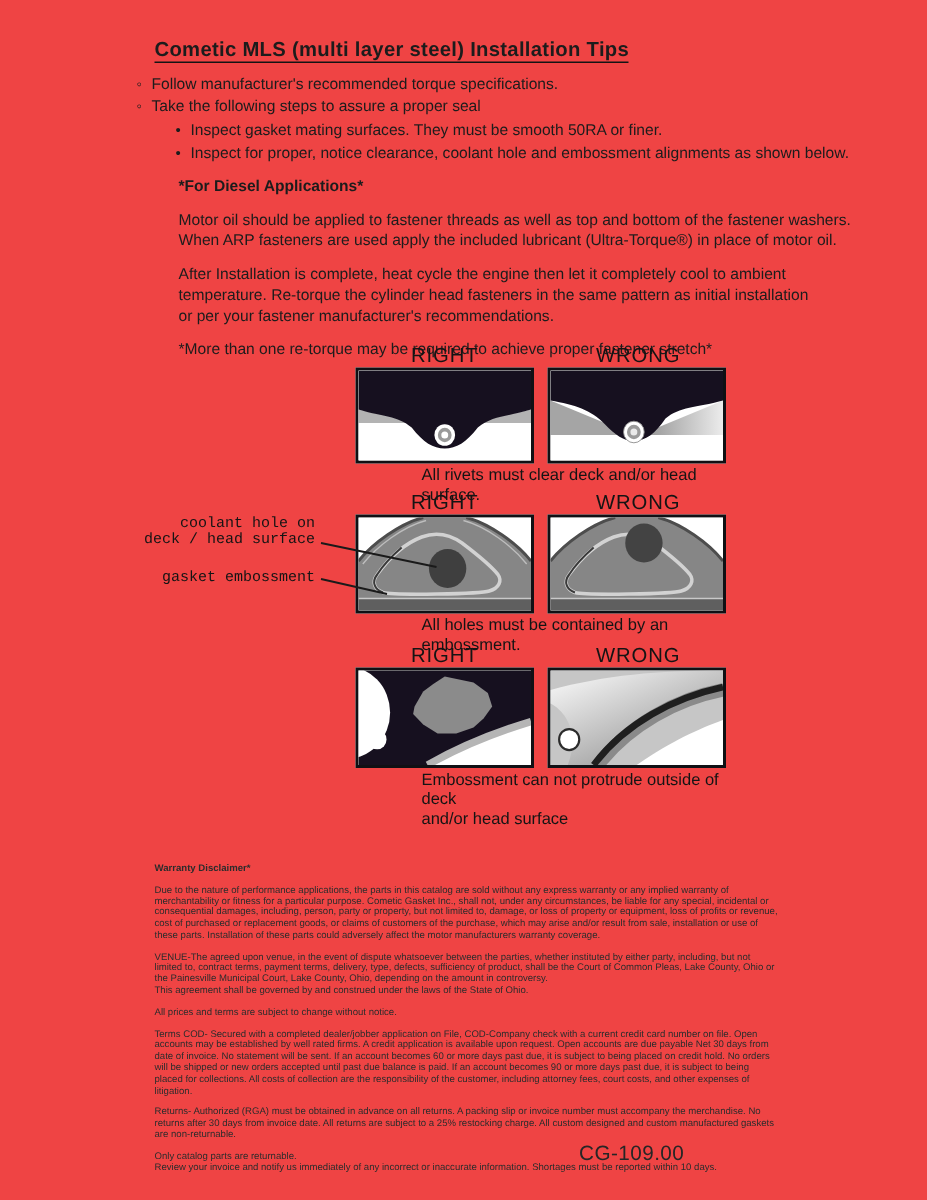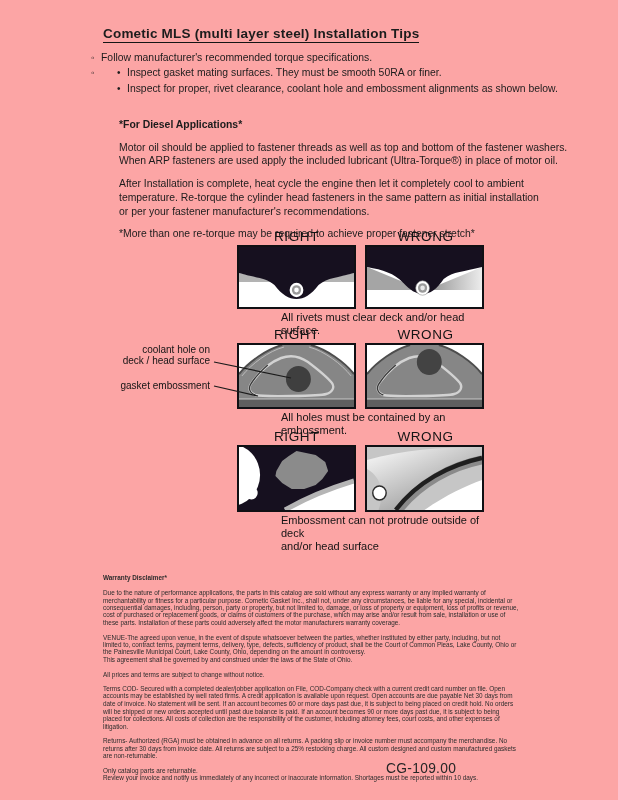--- a/index.html
+++ b/index.html
@@ -1,17 +1,17 @@
 <!DOCTYPE html>
 <html><head>
 <meta charset="utf-8">
 <style>
   html,body { margin:0; padding:0; background:#ffffff; }
   .page {
-    position:relative; width:618px; height:800px; background:#fca5a5;
+    position:relative; width:618px; height:800px; background:#ef4444;
     font-family:"Liberation Sans", sans-serif; color:#1c1c1c; overflow:hidden;
   }
   
   .tips { position:absolute; left:92px; top:24px; width:510px; }
   .doc-title {
     margin-left:11px; display:inline-block; font-size:13.5px; font-weight:bold;
     border-bottom:1.7px solid #141414; padding-bottom:1px; letter-spacing:.2px;
   }
   .tips ul { list-style:none; margin:7px 0 0 0; padding:0; font-size:10.4px; line-height:15.3px; }
   .tips li { position:relative; padding-left:9px; }
@@ -24,21 +24,21 @@
   .diesel p { margin:0 0 9px 16px; font-size:10.4px; line-height:13.7px; white-space:pre-line; }
   
   .pair { position:absolute; left:237px; width:260px; }
   .pair .labels { display:flex; gap:10px; }
   .pair .lab { width:119px; text-align:center; font-size:13.5px; letter-spacing:.6px; color:#141414; }
   .pair .imgs { display:flex; gap:9px; margin-top:1px; }
   .frame { width:119px; border:2px solid #101014; box-sizing:border-box; background:#fff; font-size:0; }
   .frame svg { display:block; width:115px; }
   .caption { font-size:11px; margin-top:2px; color:#141414; white-space:pre-line; line-height:13px;margin-left:44px; }
   
-  .ann { position:absolute; width:124px; text-align:right; font-size:10px; line-height:11px; color:#141414; white-space:pre-line; }
+  .ann { position:absolute; width:124px; text-align:right; font-size:10px; line-height:11px; color:#141414; white-space:pre-line;font-family:Liberation Mono, monospace; }
   .ann-coolant { left:86px; top:344px; }
   .ann-emboss  { left:86px; top:380px; }
   .ann-lines { position:absolute; left:0; top:0; width:618px; height:800px; pointer-events:none; }
   
   .legal {
     position:absolute; left:103px; top:575px; width:540px;
     transform:scale(0.77); transform-origin:0 0;
     font-size:8.3px; line-height:1.18; color:#2c2c2c;
   }
   .legal-head { font-weight:bold; margin:0 0 9px 0; }
@@ -48,24 +48,24 @@
 </style>
 </head>
 <body>
 
 <div class="page">
 
   <div class="tips">
     <span class="doc-title">Cometic MLS (multi layer steel) Installation Tips</span>
     <ul>
       <li>Follow manufacturer's recommended torque specifications.</li>
-      <li>
+      <li><span>Take the following steps to assure a proper seal</span>
         <ul class="sub">
           <li>Inspect gasket mating surfaces.  They must be smooth 50RA or finer.</li>
-          <li>Inspect for proper, rivet clearance, coolant hole and embossment alignments as shown below.</li>
+          <li>Inspect for proper, notice clearance, coolant hole and embossment alignments as shown below.</li>
         </ul>
       </li>
     </ul>
   </div>
 
   <div class="diesel">
     <p class="diesel-head">*For Diesel Applications*</p>
     <p>Motor oil should be applied to fastener threads as well as top and bottom of the fastener washers.
 When ARP fasteners are used apply the included lubricant (Ultra-Torque®) in place of motor oil.</p>
     <p>After Installation is complete, heat cycle the engine then let it completely cool to ambient

